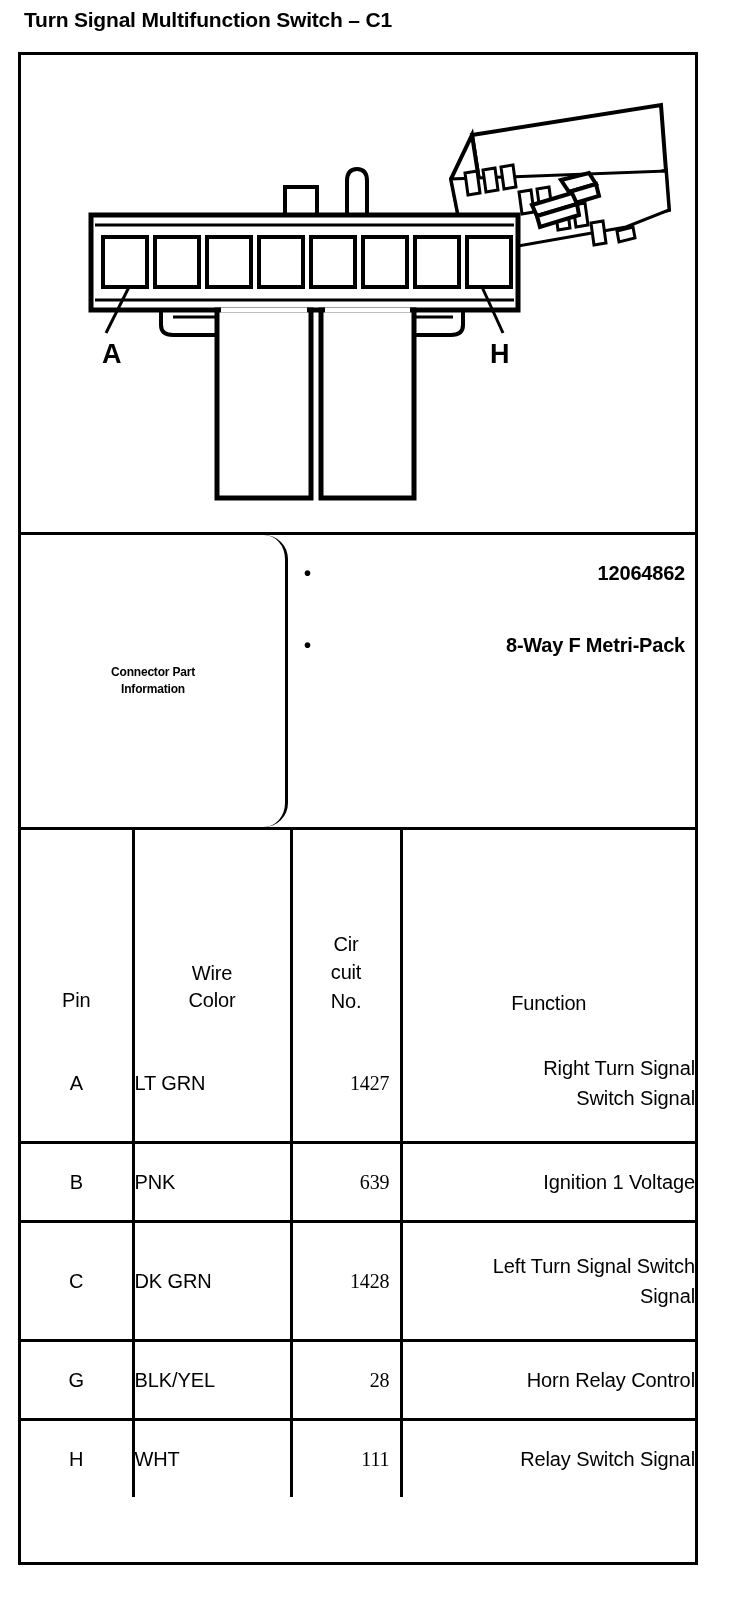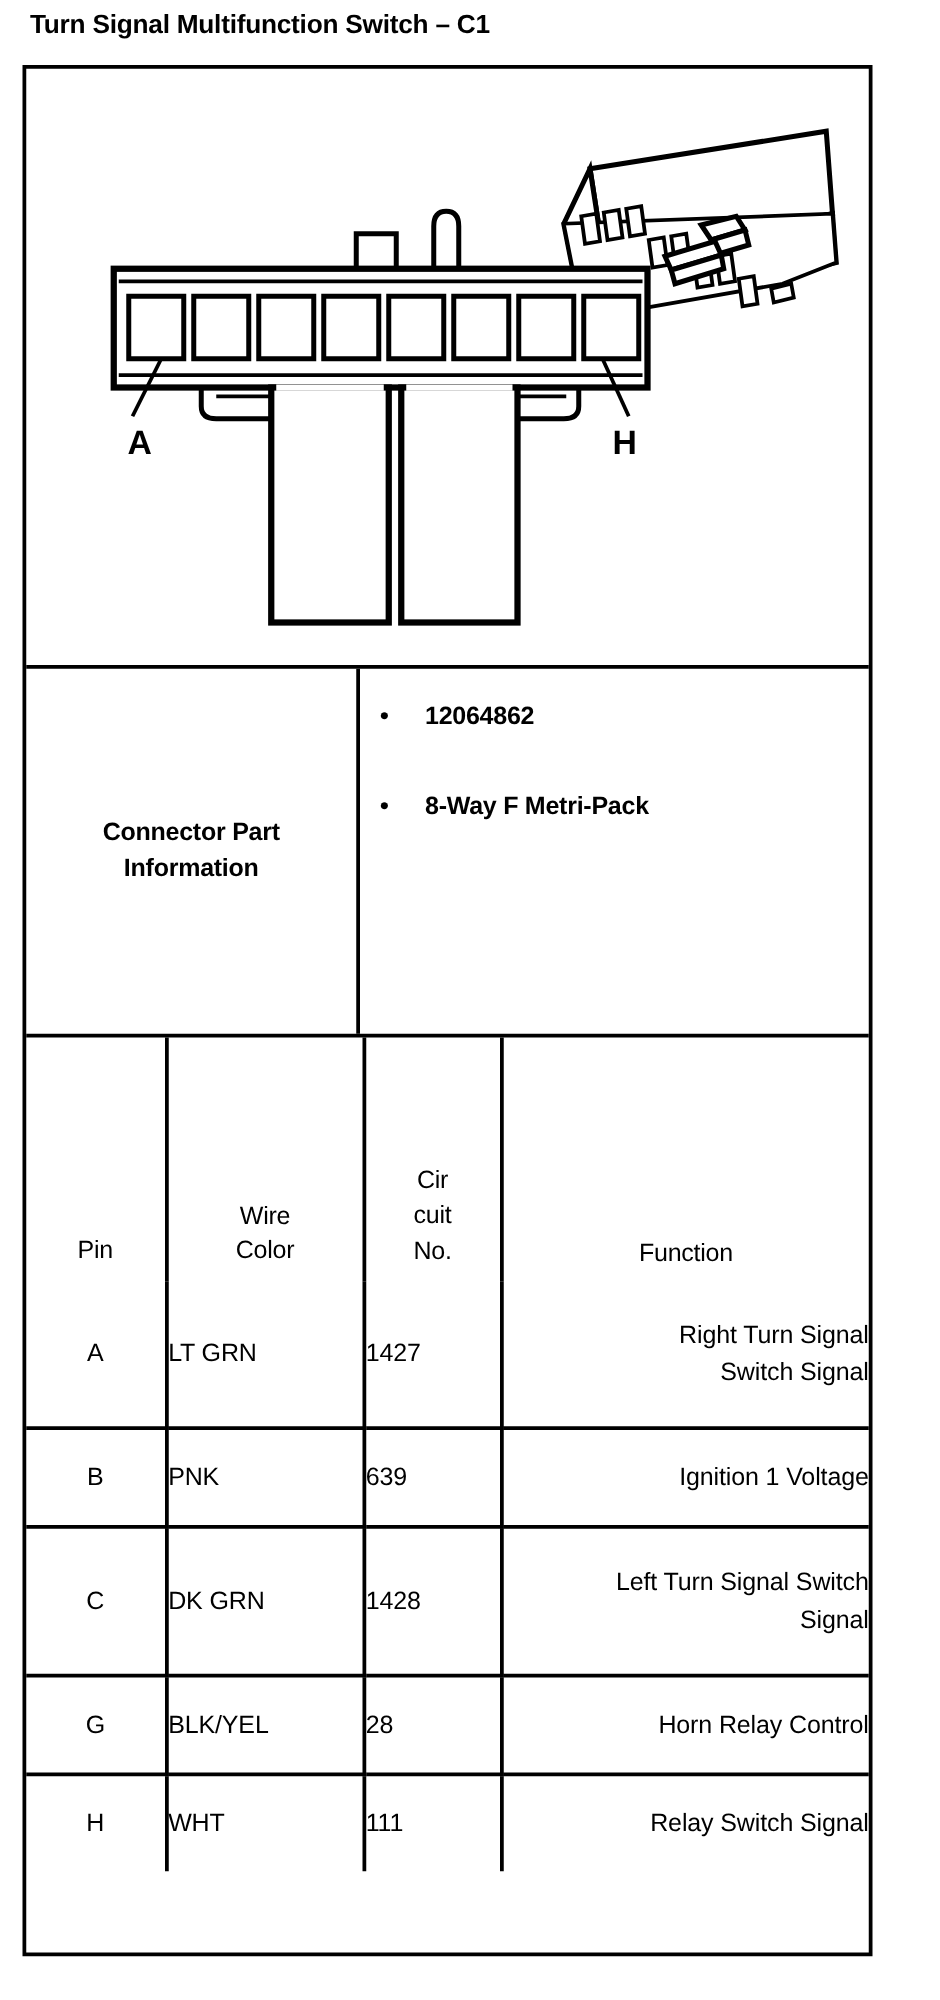--- a/index.html
+++ b/index.html
@@ -67,24 +67,25 @@
   }
   .cpi-label {
     width: 267px;               
     box-sizing: border-box;
     border-right: 3px solid #000;
     display: flex;
     flex-direction: column;
     align-items: center;
     justify-content: center;
     text-align: center;
-    font-size: 20px;
+    font-size: 12px;
     font-weight: bold;
     line-height: 1.45;
     letter-spacing: -0.2px;
+    border-radius: 24px;
   }
   .cpi-body {
     flex: 1;
     box-sizing: border-box;
     padding: 24px 10px 0 16px;
     font-size: 20px;
     font-weight: bold;
     letter-spacing: -0.2px;
   }
   .cpi-bullet {
@@ -94,20 +95,21 @@
   }
   .cpi-bullet:last-child { margin-bottom: 0; }
   .cpi-bullet .dot {
     position: absolute;
     left: 0;
     top: 0;
   }
   .cpi-bullet .txt {
     display: block;
     padding-left: 36px;
+    text-align: right;
   }
   .cpi-bullet .txt .cont {
     display: block;
     margin-left: -36px;
   }
 
   
   .pin-table {
     position: absolute;
     left: 0;
@@ -142,21 +144,21 @@
     letter-spacing: -0.2px;
   }
   .hdr th.bold   { font-weight: normal; text-align: center; line-height: 1.38; }
   .hdr th.plain  { font-weight: normal; text-align: center; }
   .hdr th.c-cct-h { line-height: 1.42; }
 
   
   .pin-table td { font-size: 20px; font-weight: normal; letter-spacing: -0.1px; }
   .t-pin  { text-align: center; }
   .t-wire { text-align: left; }
-  .t-cct  { text-align: left;  padding-right: 10px !important; }
+  .t-cct  { text-align: right;  padding-right: 10px !important; font-family: Liberation Serif, serif; }
   .t-fn   { text-align: right;   padding-left: 6px !important; line-height: 1.5; }
 
   tr.r1 td { height: 116px; }  
   tr.r2 td { height: 76px;  }  
 </style>
 </head>
 <body>
 
 <div class="page-title">Turn Signal Multifunction Switch – C1</div>
 

